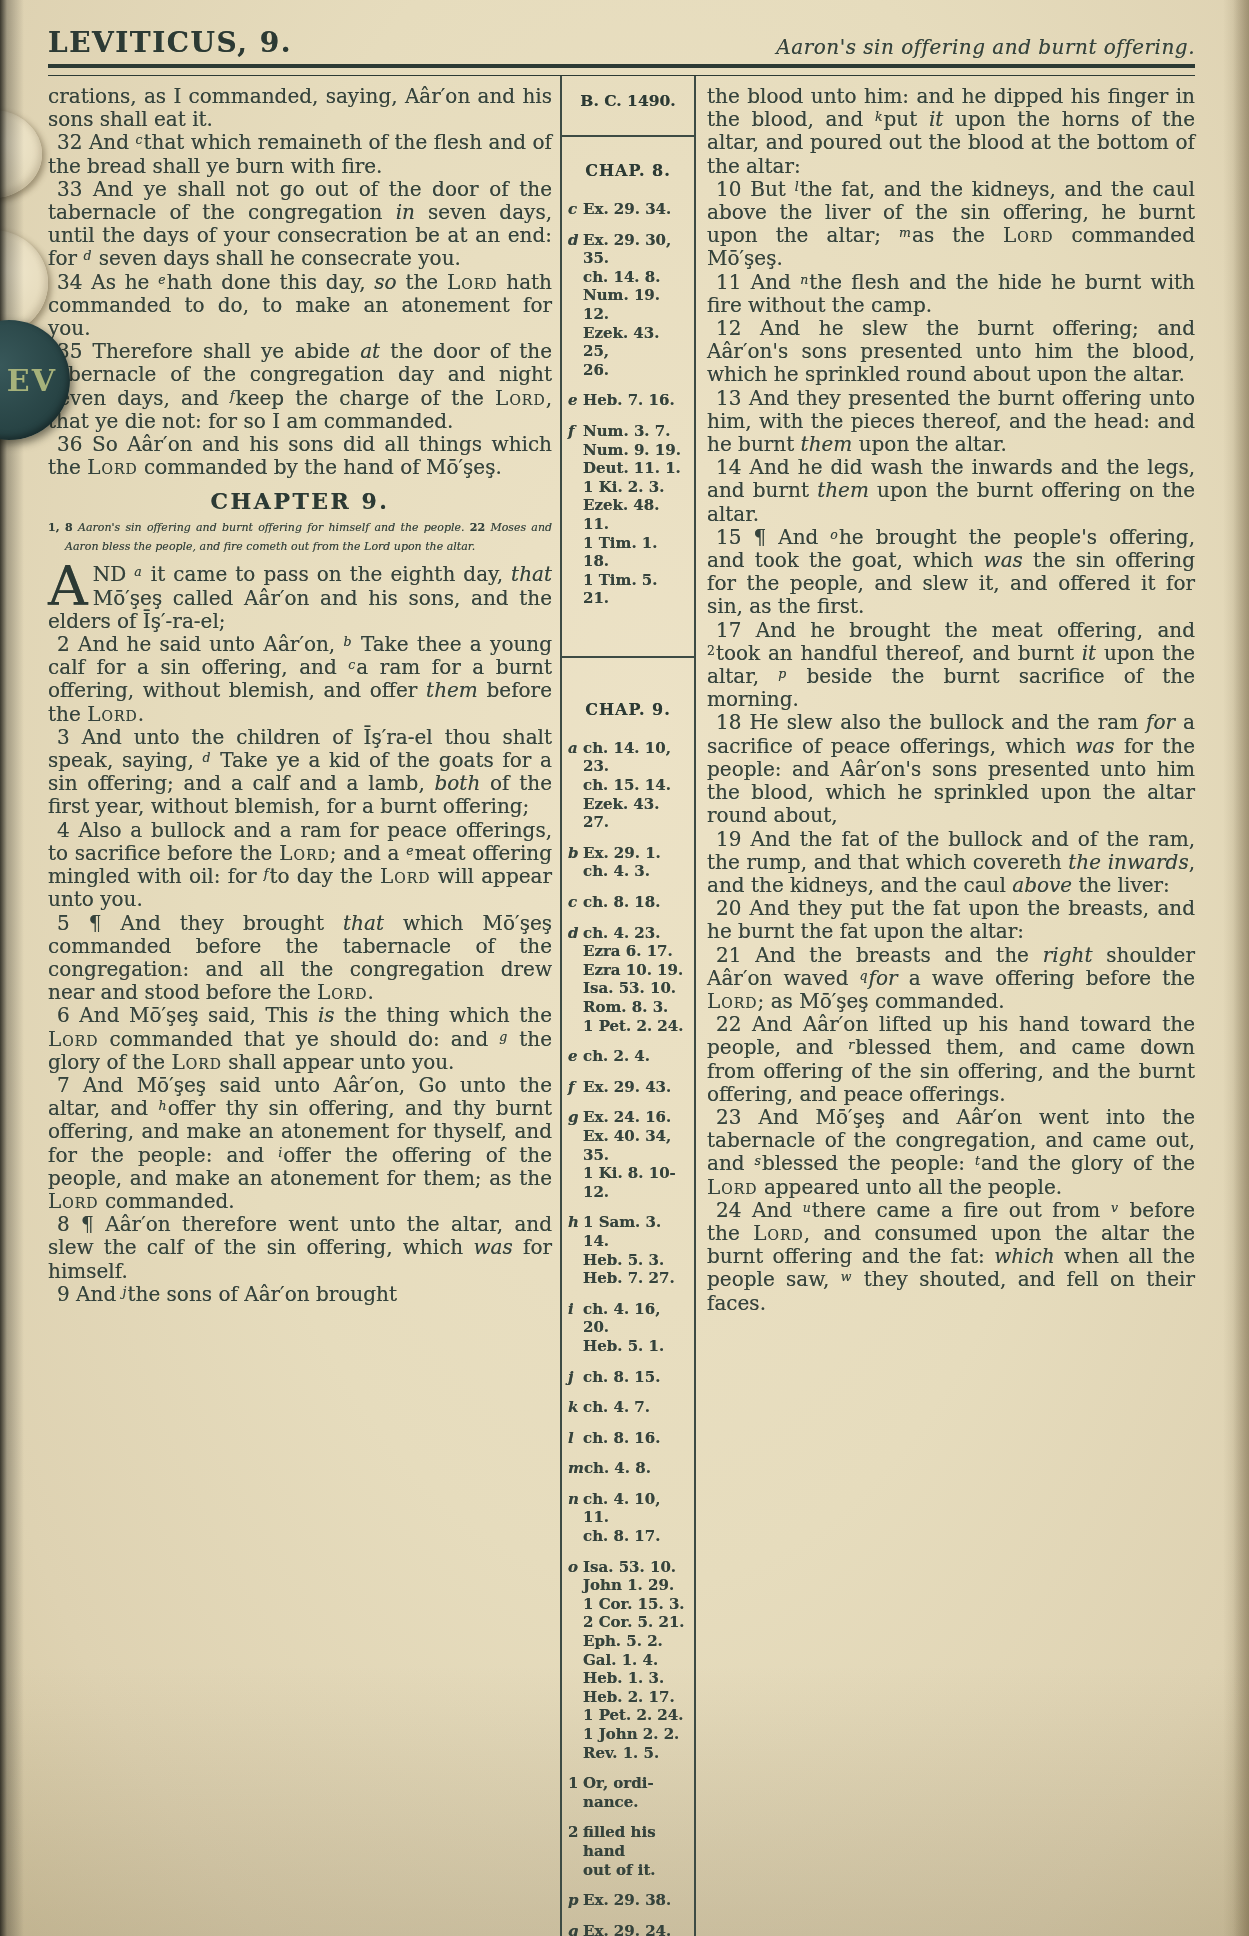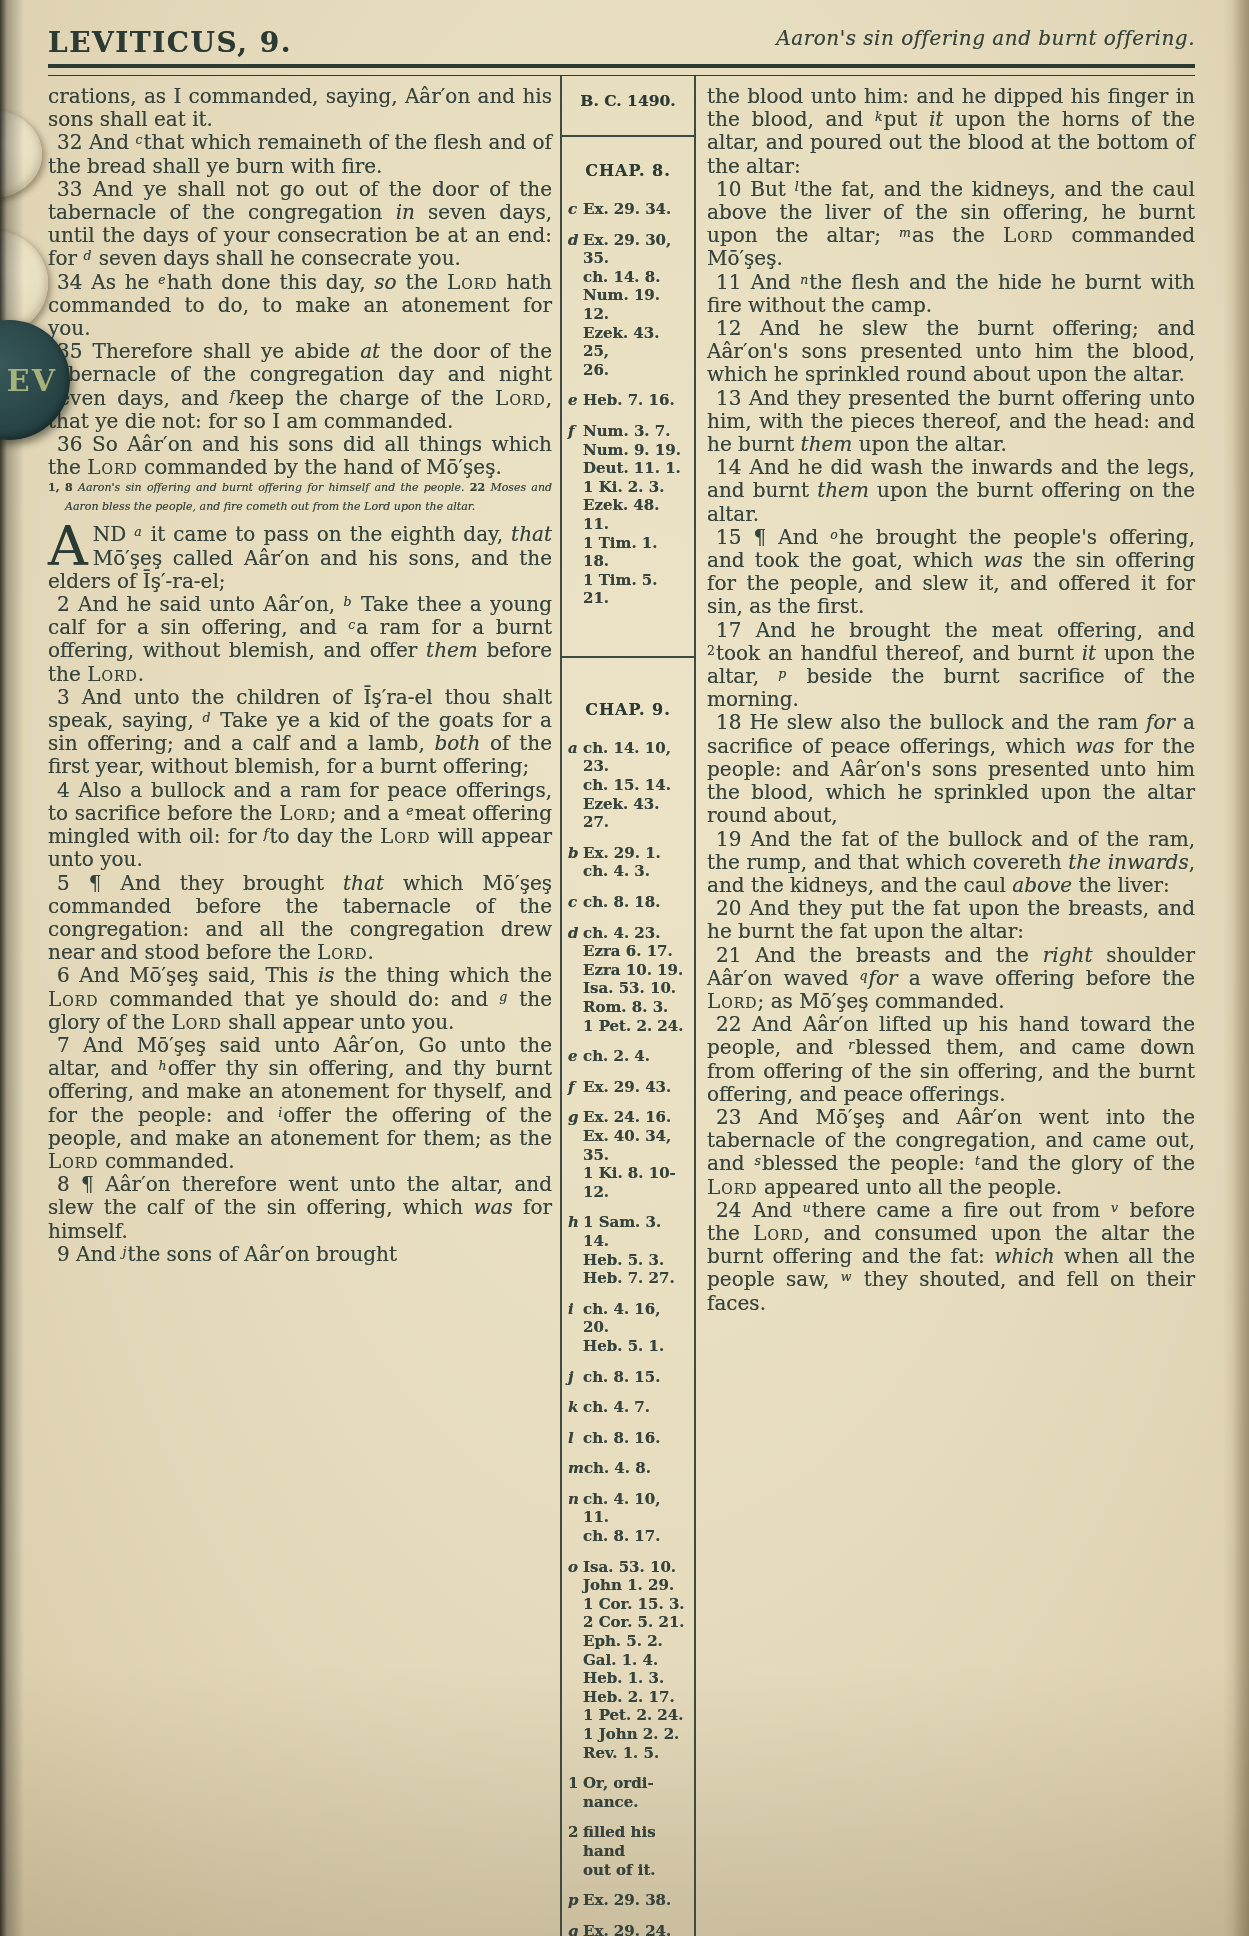--- a/index.html
+++ b/index.html
@@ -35,21 +35,21 @@
     box-shadow:3px 3px 6px rgba(70,58,32,0.45), inset -3px -3px 6px rgba(70,58,32,0.18);}
   .bump1{left:-58px;top:110px;width:100px;height:88px;}
   .bump2{left:-64px;top:230px;width:112px;height:106px;}
   .thumb-tab{position:absolute;left:-52px;top:320px;width:122px;height:120px;border-radius:50%;
     background:radial-gradient(circle at 42% 38%, #38585a, #243f40 78%);
     box-shadow:3px 4px 8px rgba(30,30,18,0.55), inset -2px -3px 6px rgba(0,0,0,0.35);
     display:flex;align-items:center;justify-content:flex-end;
     padding-right:13px;box-sizing:border-box;z-index:6;
     color:var(--tab-text);font-weight:700;font-size:30px;letter-spacing:2px;}
   .content{position:relative;padding:26px 54px 0 48px;z-index:2;}
-  header.pg-head{display:flex;justify-content:space-between;align-items:flex-start;}
+  header.pg-head{display:flex;justify-content:space-between;align-items:flex-end;}
   .book-title{font-weight:700;font-size:28px;letter-spacing:1.5px;color:var(--ink-strong);}
   .running-head{font-style:italic;font-size:20px;letter-spacing:0.5px;}
   .header-rule{margin-top:5px;height:7px;border-top:4px solid var(--ink-strong);border-bottom:1.5px solid var(--ink-strong);}
   .columns{display:grid;grid-template-columns:512px 136px 1fr;align-items:stretch;}
   .col-left{padding:9px 8px 0 0;}
   .col-right{padding:9px 0 0 11px;}
   .col-center{border-left:2px solid var(--rule);border-right:2px solid var(--rule);
     padding:8px 6px 0 6px;box-sizing:border-box;}
   .verse{font-size:20px;line-height:23.2px;text-align:justify;text-indent:9px;}
   .verse.noindent{text-indent:0;}
@@ -92,20 +92,21 @@
 
     <main class="columns">
       <div class="col-left">
         <div id="leftcol">
             <div class="verse noindent">crations, as I commanded, saying, Aâr′on and his sons shall eat it.</div>
             <div class="verse">32 And <sup class="vref">c</sup>that which remaineth of the flesh and of the bread shall ye burn with fire.</div>
             <div class="verse">33 And ye shall not go out of the door of the tabernacle of the congregation <i>in</i> seven days, until the days of your consecration be at an end: for <sup class="vref">d</sup> seven days shall he consecrate you.</div>
             <div class="verse">34 As he <sup class="vref">e</sup>hath done this day, <i>so</i> the <span class="sc">Lord</span> hath commanded to do, to make an atonement for you.</div>
             <div class="verse">35 Therefore shall ye abide <i>at</i> the door of the tabernacle of the congregation day and night seven days, and <sup class="vref">f</sup>keep the charge of the <span class="sc">Lord</span>, that ye die not: for so I am commanded.</div>
             <div class="verse">36 So Aâr′on and his sons did all things which the <span class="sc">Lord</span> commanded by the hand of Mō′şeş.</div>
+            <div class="chap-head">CHAPTER 9.</div>
             <div class="chap-summary"><b>1, 8</b> <i>Aaron's sin offering and burnt offering for himself and the people.</i> <b>22</b> <i>Moses and Aaron bless the people, and fire cometh out from the Lord upon the altar.</i></div>
             <div class="verse noindent"><span class="dropcap">A</span>ND <sup class="vref">a</sup> it came to pass on the eighth day, <i>that</i> Mō′şeş called Aâr′on and his sons, and the elders of Īş′-ra-el;</div>
             <div class="verse">2 And he said unto Aâr′on, <sup class="vref">b</sup> Take thee a young calf for a sin offering, and <sup class="vref">c</sup>a ram for a burnt offering, without blemish, and offer <i>them</i> before the <span class="sc">Lord</span>.</div>
             <div class="verse">3 And unto the children of Īş′ra-el thou shalt speak, saying, <sup class="vref">d</sup> Take ye a kid of the goats for a sin offering; and a calf and a lamb, <i>both</i> of the first year, without blemish, for a burnt offering;</div>
             <div class="verse">4 Also a bullock and a ram for peace offerings, to sacrifice before the <span class="sc">Lord</span>; and a <sup class="vref">e</sup>meat offering mingled with oil: for <sup class="vref">f</sup>to day the <span class="sc">Lord</span> will appear unto you.</div>
             <div class="verse">5 ¶ And they brought <i>that</i> which Mō′şeş commanded before the tabernacle of the congregation: and all the congregation drew near and stood before the <span class="sc">Lord</span>.</div>
             <div class="verse">6 And Mō′şeş said, This <i>is</i> the thing which the <span class="sc">Lord</span> commanded that ye should do: and <sup class="vref">g</sup> the glory of the <span class="sc">Lord</span> shall appear unto you.</div>
             <div class="verse">7 And Mō′şeş said unto Aâr′on, Go unto the altar, and <sup class="vref">h</sup>offer thy sin offering, and thy burnt offering, and make an atonement for thyself, and for the people: and <sup class="vref">i</sup>offer the offering of the people, and make an atonement for them; as the <span class="sc">Lord</span> commanded.</div>
             <div class="verse">8 ¶ Aâr′on therefore went unto the altar, and slew the calf of the sin offering, which <i>was</i> for himself.</div>
             <div class="verse">9 And <sup class="vref">j</sup>the sons of Aâr′on brought</div>

